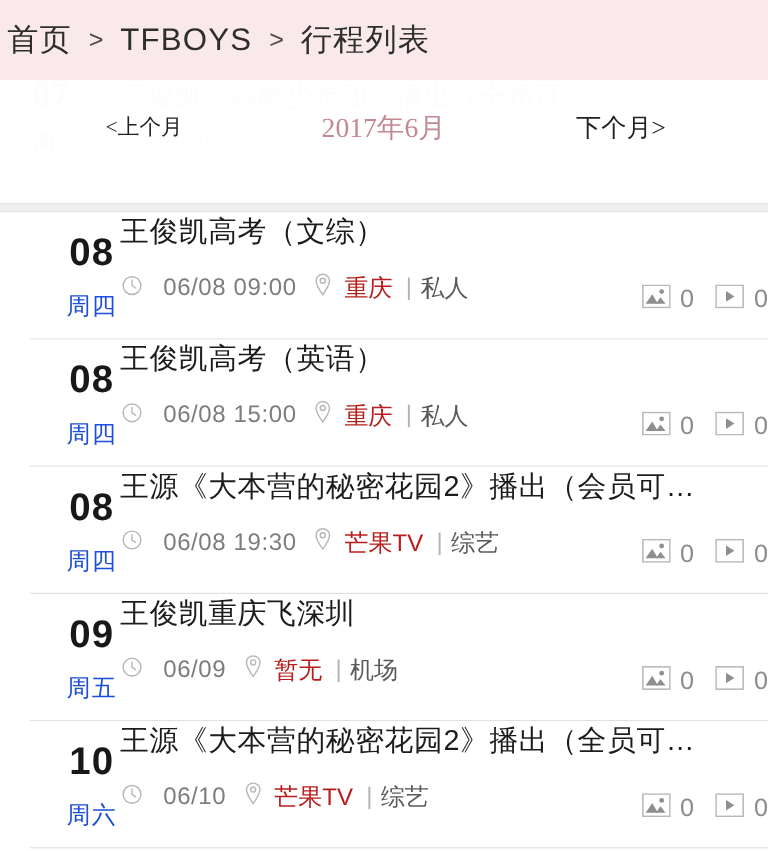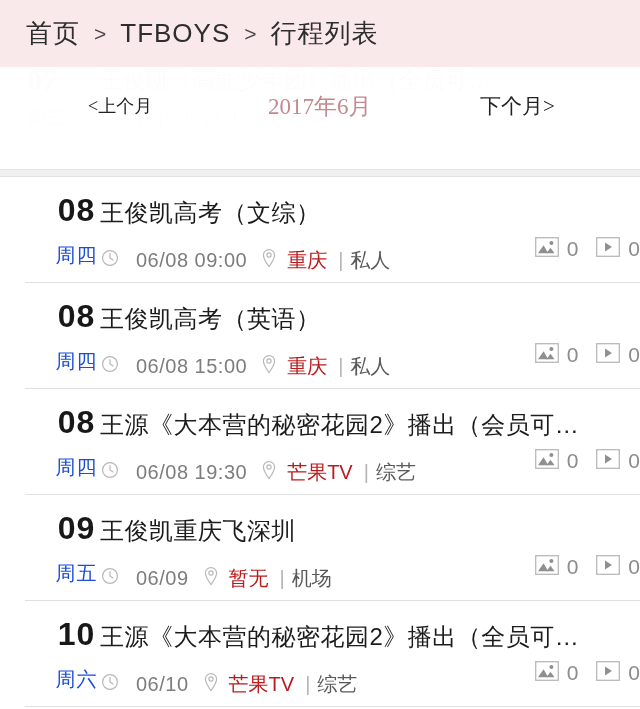--- a/index.html
+++ b/index.html
@@ -14,21 +14,21 @@
     overflow: hidden;
     position: relative;
   }
 
   
   .breadcrumb-bar {
     height: 67px;
     background: #fae9ea;
     display: flex;
     align-items: center;
-    padding-left: 26px;
+    padding-left: 6px;
     box-sizing: border-box;
   }
   .crumb {
     font-size: 26px;
     color: #2e2e2e;
     letter-spacing: 1px;
     white-space: nowrap;
   }
   .crumb-sep {
     font-size: 21px;
@@ -173,21 +173,20 @@
 
   .col-body {
     position: absolute;
     left: 100px;
     top: 0;
     right: 0;
   }
   .event-title {
     font-size: 24px;
     color: #1c1c1c;
-    margin-top: 20px;
     white-space: nowrap;
     letter-spacing: 0.5px;
   }
   .event-meta {
     display: flex;
     align-items: center;
     margin-top: 18px;
     font-size: 20px;
     color: #7d7d7d;
     white-space: nowrap;

